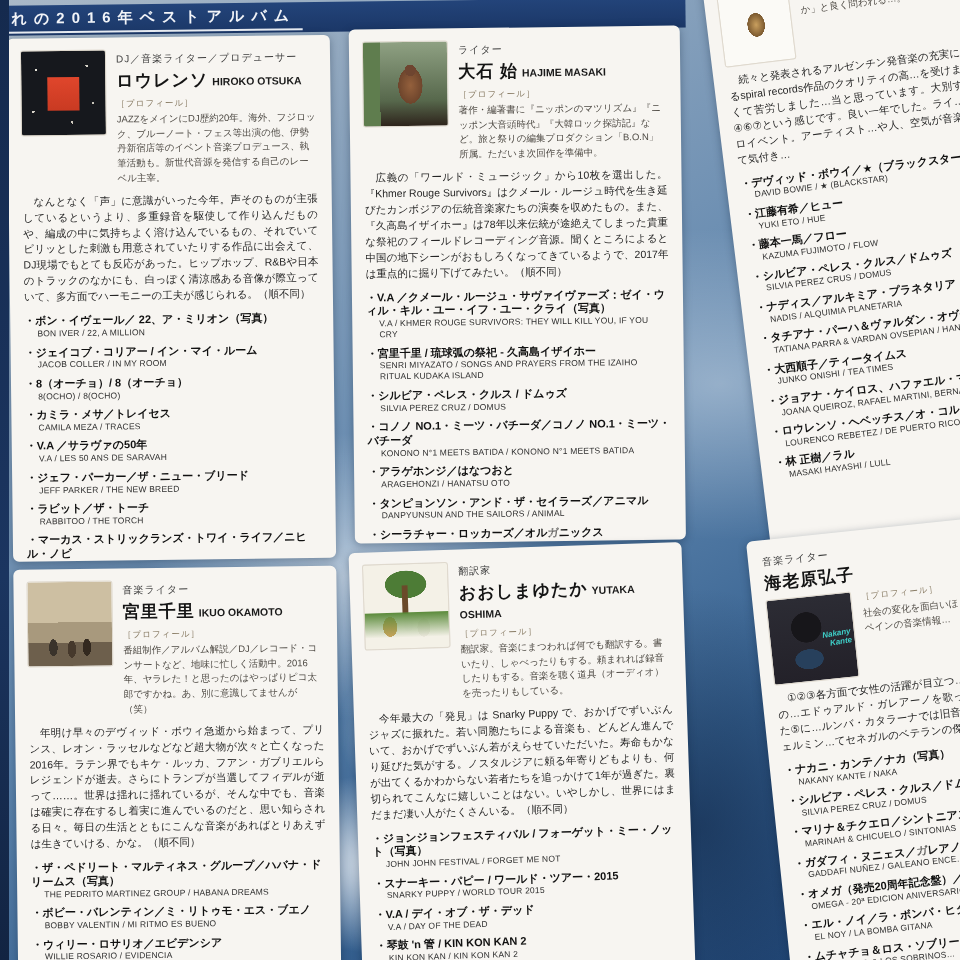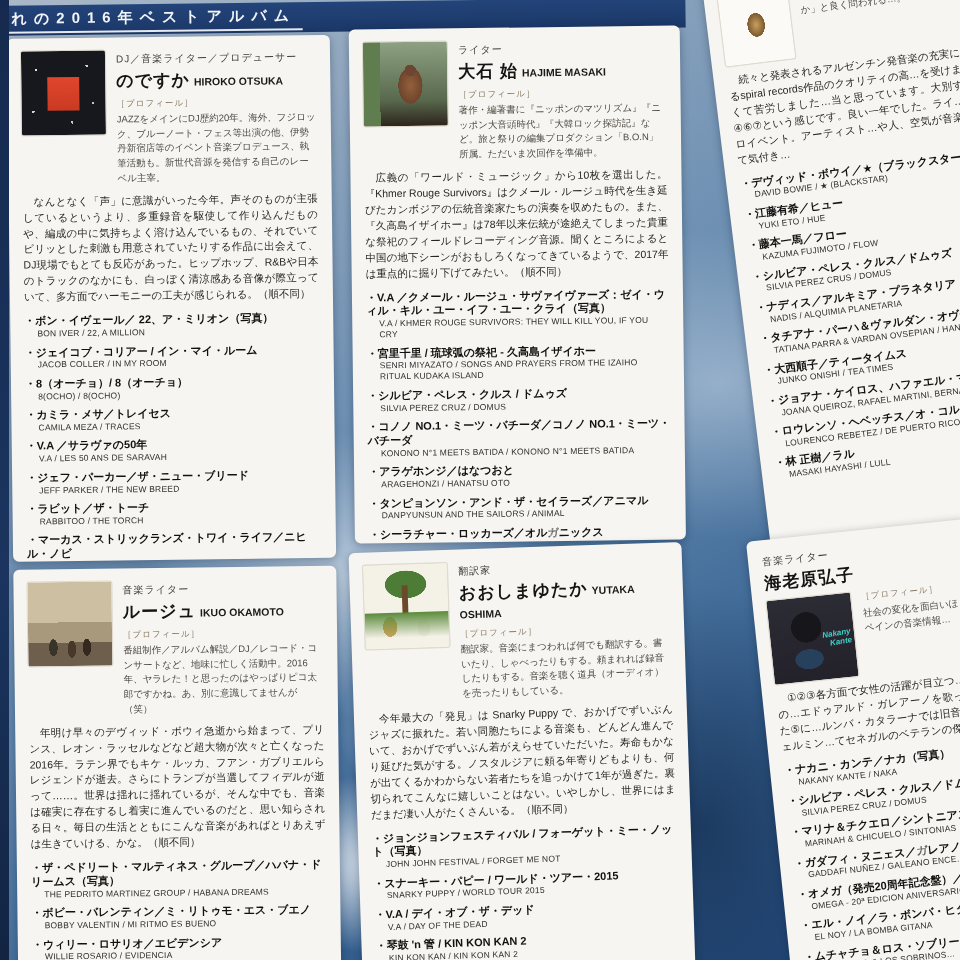--- a/index.html
+++ b/index.html
@@ -83,21 +83,21 @@
 
     <div class="banner">
       <span class="banner-title">れの2016年ベストアルバム</span>
     </div>
 
     <section class="card card-a">
       <div class="head">
         <div class="cover cover-bon-iver"></div>
         <div class="head-text">
           <div class="role">DJ／音楽ライター／プロデューサー</div>
-          <div class="name-row"><span class="name">のですか</span><span class="name-en">HIROKO OTSUKA</span></div>
+          <div class="name-row"><span class="name">ロウレンソ</span><span class="name-en">HIROKO OTSUKA</span></div>
           <div class="profile-label">［プロフィール］</div>
           <div class="profile">JAZZをメインにDJ歴約20年。海外、フジロック、ブルーノート・フェス等出演の他、伊勢丹新宿店等のイベント音楽プロデュース、執筆活動も。新世代音源を発信する自己のレーベル主宰。</div>
         </div>
       </div>
       <p class="body">　なんとなく「声」に意識がいった今年。声そのものが主張しているというより、多重録音を駆使して作り込んだものや、編成の中に気持ちよく溶け込んでいるもの、それでいてピリッとした刺激も用意されていたりする作品に出会えて、DJ現場でもとても反応があった。ヒップホップ、R&amp;Bや日本のトラックのなかにも、白っぽく清涼感ある音像が際立っていて、多方面でハーモニーの工夫が感じられる。（順不同）</p>
       <div class="albums">
 
           <div class="album">
             <div class="album-jp">・ボン・イヴェール／ 22、ア・ミリオン（写真）</div>
             <div class="album-en">BON IVER / 22, A MILLION</div>
@@ -190,21 +190,21 @@
           </div>
 
         </div>
     </section>
 
     <section class="card card-d">
       <div class="head">
         <div class="cover cover-street"></div>
         <div class="head-text">
           <div class="role">音楽ライター</div>
-          <div class="name-row"><span class="name">ルージュ</span><span class="name-en">IKUO OKAMOTO</span></div>
+          <div class="name-row"><span class="name">宮里千里</span><span class="name-en">IKUO OKAMOTO</span></div>
           <div class="profile-label">［プロフィール］</div>
           <div class="profile">番組制作／アルバム解説／DJ／レコード・コンサートなど、地味に忙しく活動中。2016年、ヤラレた！と思ったのはやっぱりピコ太郎ですかね。あ、別に意識してませんが（笑）</div>
         </div>
       </div>
       <p class="body">　年明け早々のデヴィッド・ボウィ急逝から始まって、プリンス、レオン・ラッセルなどなど超大物が次々と亡くなった2016年。ラテン界でもキケ・ルッカ、フアン・ガブリエルらレジェンドが逝去。さらにトランプが当選してフィデルが逝って……。世界は揺れに揺れているが、そんな中でも、音楽は確実に存在するし着実に進んでいるのだと、思い知らされる日々。毎日の生活とともにこんな音楽があればとりあえずは生きていける、かな。（順不同）</p>
       <div class="albums">
 
           <div class="album">
             <div class="album-jp">・ザ・ペドリート・マルティネス・グループ／ハバナ・ドリームス（写真）</div>
             <div class="album-en">THE PEDRITO MARTINEZ GROUP / HABANA DREAMS</div>

